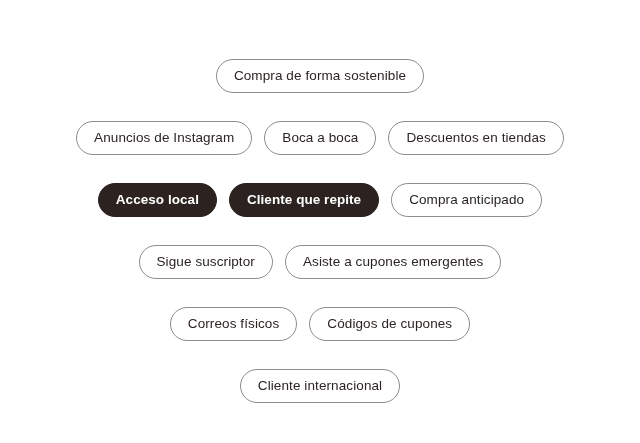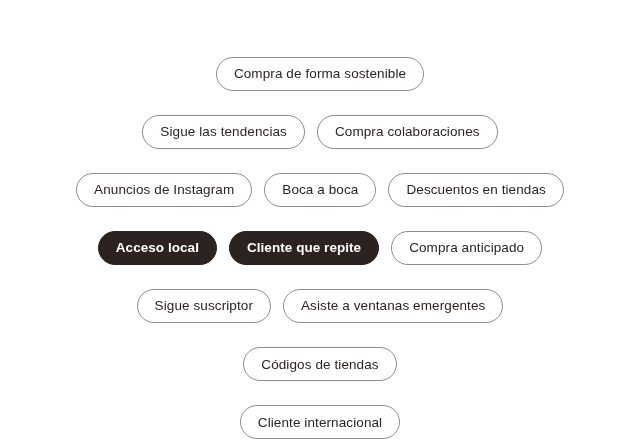--- a/index.html
+++ b/index.html
@@ -63,36 +63,33 @@
   }
 </style>
 </head>
 <body>
 
 <div id="chip-cloud">
     <div class="chip-row">
       <button type="button" class="chip">Compra de forma sostenible</button>
     </div>
     <div class="chip-row">
-      <button type="button" class="chip">Sigue las tendencias</button>
-      <button type="button" class="chip">Compra colaboraciones</button>
-    </div>
-    <div class="chip-row">
       <button type="button" class="chip">Anuncios de Instagram</button>
       <button type="button" class="chip">Boca a boca</button>
       <button type="button" class="chip">Descuentos en tiendas</button>
     </div>
     <div class="chip-row">
       <button type="button" class="chip selected">Acceso local</button>
       <button type="button" class="chip selected">Cliente que repite</button>
       <button type="button" class="chip">Compra anticipado</button>
     </div>
     <div class="chip-row">
       <button type="button" class="chip">Sigue suscriptor</button>
-      <button type="button" class="chip">Asiste a ventanas emergentes</button>
+      <button type="button" class="chip">Asiste a cupones emergentes</button>
     </div>
     <div class="chip-row">
-      <button type="button" class="chip">Códigos de tiendas</button>
+      <button type="button" class="chip">Correos físicos</button>
+      <button type="button" class="chip">Códigos de cupones</button>
     </div>
     <div class="chip-row">
       <button type="button" class="chip">Cliente internacional</button>
     </div>
   </div>
 
 </body></html>

